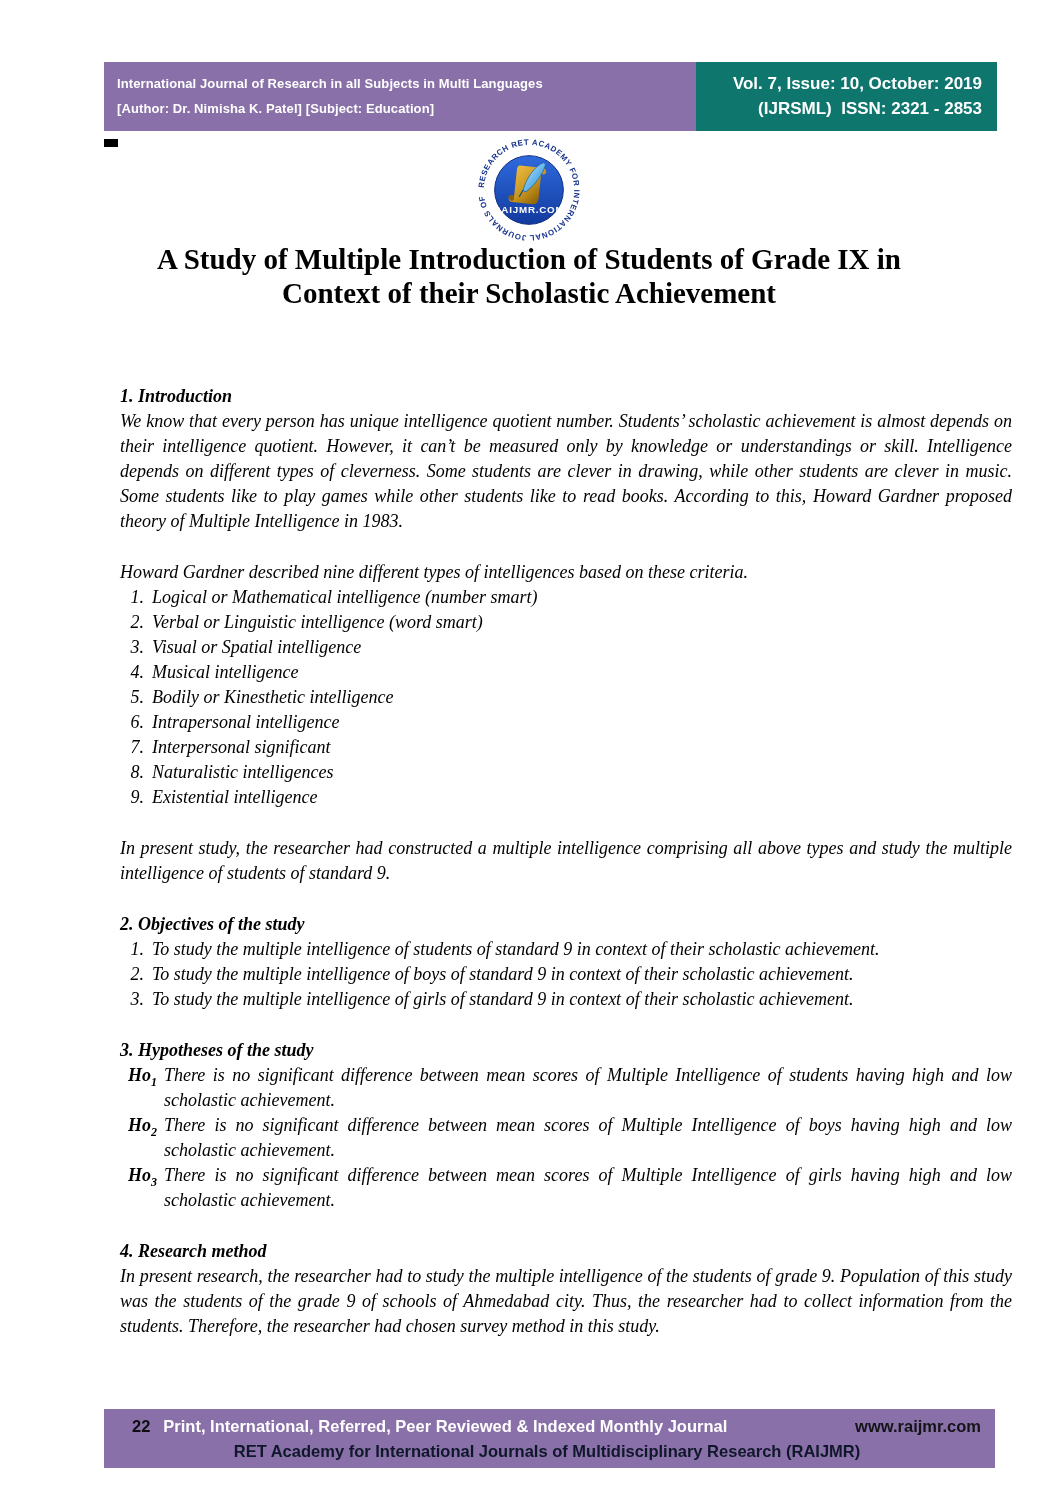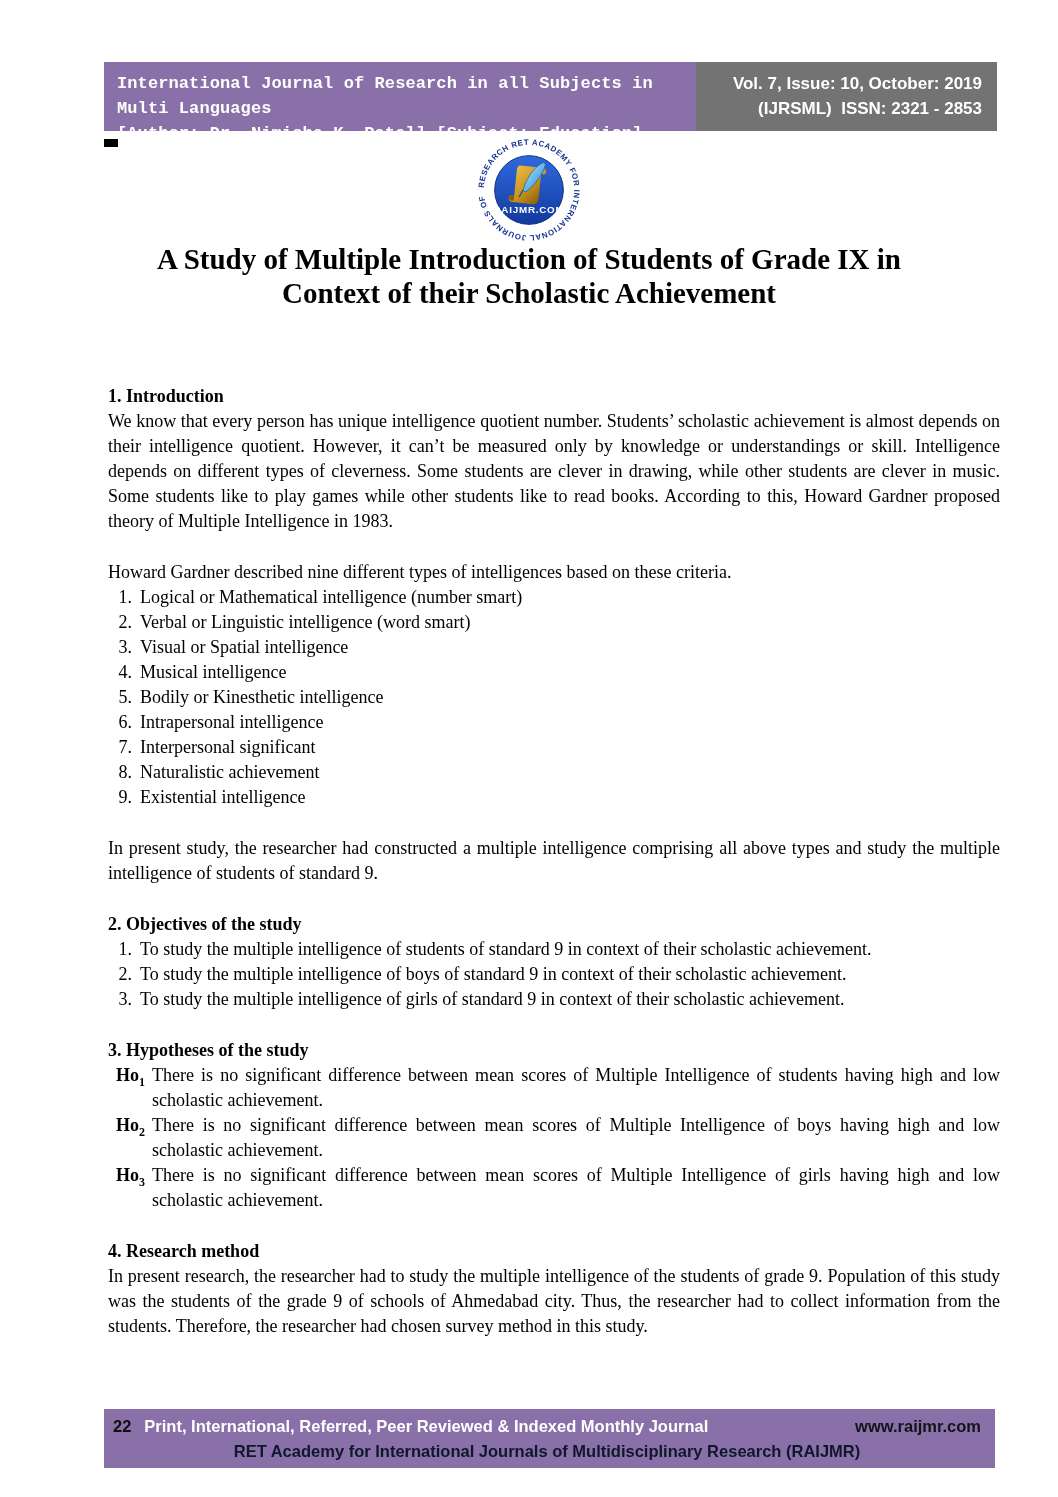--- a/index.html
+++ b/index.html
@@ -18,26 +18,25 @@
   .header {
     position:absolute; left:104px; top:62px; width:893px; height:69px;
     display:flex;
     font-family:"Liberation Sans", sans-serif;
     font-weight:bold;
   }
   .header-left {
     background:#8970a8; color:#ffffff;
     flex:0 0 592px;
     padding:9px 12px 0 13px;
-    font-size:17px; line-height:25px;
+    font-size:13px; line-height:25px;
     letter-spacing:0.1px;
-    font-family:Liberation Mono, monospace;
   }
   .header-right {
-    background:#737373; color:#ffffff;
+    background:#0f766e; color:#ffffff;
     flex:1;
     padding:9px 15px 0 0;
     text-align:right;
     font-size:17px; line-height:25px;
   }
 
   .page-mark {
     position:absolute; left:104px; top:139px; width:14px; height:8px;
     background:#000;
   }
@@ -54,22 +53,22 @@
     text-align:center; font-weight:bold;
     font-size:29px; line-height:34px;
   }
   .paper-author {
     position:absolute; top:344px; left:0; width:100%;
     text-align:center; font-size:17px; letter-spacing:0.4px;
   }
 
   
   .content {
-    position:absolute; left:108px; top:384px; width:892px;
-    font-size:18px; line-height:25px;
+    position:absolute; left:120px; top:384px; width:892px;
+    font-size:18px; line-height:25px;font-style:italic;
   }
   .sec-heading { font-weight:bold; }
   .para { text-align:justify; }
   .gap { margin-top:26px; }
 
   .num-list { margin-top:0; }
   .li-row { display:flex; }
   .li-num { flex:0 0 24px; text-align:right; }
   .li-text { padding-left:8px; }
   .li-text-j { padding-left:8px; flex:1; text-align:justify; }
@@ -81,21 +80,21 @@
 
   
   .footer {
     position:absolute; left:104px; top:1409px; width:891px; height:59px;
     background:#8970a8;
     font-family:"Liberation Sans", sans-serif;
     font-weight:bold; font-size:16.5px; line-height:25px;
     color:#ffffff;
     padding:5px 14px 0 9px;
   }
-  .footer-row1 { display:flex; align-items:center; }
+  .footer-row1 { display:flex; align-items:center;margin-left:19px; }
   .footer-pagenum { color:#0d0d12; margin-right:13px; }
   .footer-line1 { color:#ffffff; flex:1; }
   .footer-site { color:#141418; }
   .footer-row2 { text-align:center; color:#0f172a; }
 </style>
 </head>
 <body>
 
 <div class="page">
 
@@ -180,21 +179,21 @@
       <div class="li-row">
         <span class="li-num">6.</span>
         <span class="li-text">Intrapersonal intelligence</span>
       </div>
       <div class="li-row">
         <span class="li-num">7.</span>
         <span class="li-text">Interpersonal significant</span>
       </div>
       <div class="li-row">
         <span class="li-num">8.</span>
-        <span class="li-text">Naturalistic achievement</span>
+        <span class="li-text">Naturalistic intelligences</span>
       </div>
       <div class="li-row">
         <span class="li-num">9.</span>
         <span class="li-text">Existential intelligence</span>
       </div>
     </div>
 
     <div class="para gap">In present study, the researcher had constructed a multiple intelligence comprising all above types and study the multiple intelligence of students of standard 9.</div>
 
     <div class="sec-heading gap">2. Objectives of the study</div>

